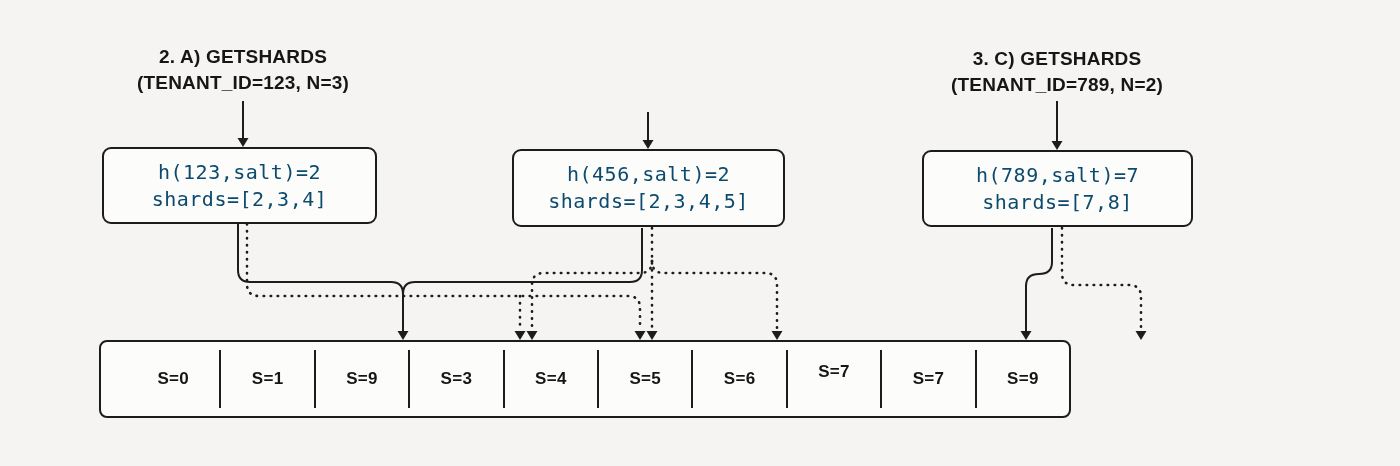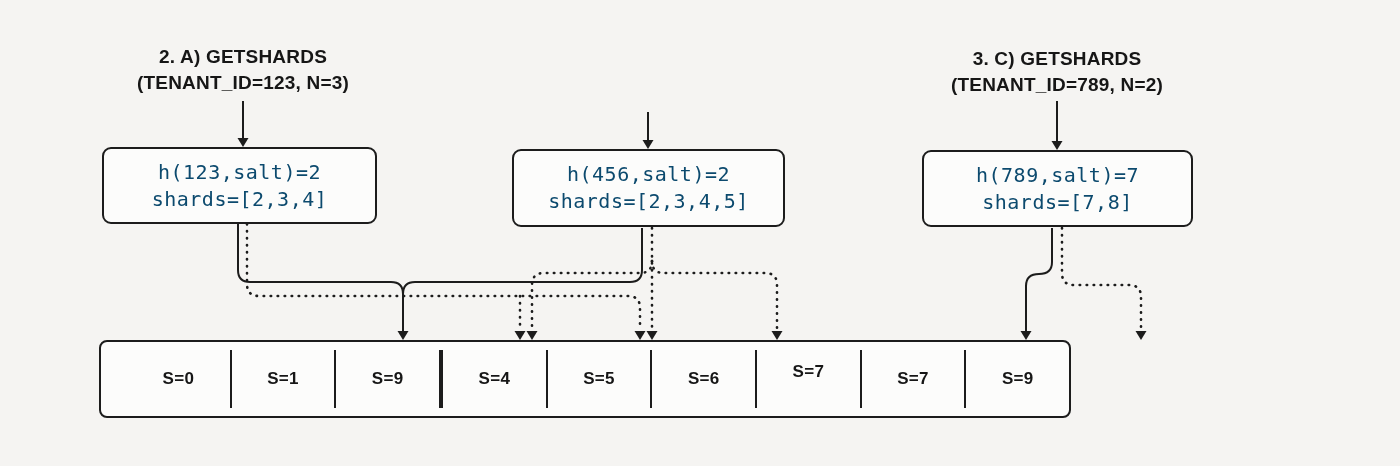--- a/index.html
+++ b/index.html
@@ -116,20 +116,23 @@
       </div>
     <span class="divider"></span>
     <div class="cell">
         <span class="cell-label">S=1</span>
       </div>
     <span class="divider"></span>
     <div class="cell">
         <span class="cell-label">S=9</span>
       </div>
     <span class="divider"></span>
+    <div class="cell">
+        <span class="cell-label">S=3</span>
+      </div>
     <span class="divider"></span>
     <div class="cell">
         <span class="cell-label">S=4</span>
       </div>
     <span class="divider"></span>
     <div class="cell">
         <span class="cell-label">S=5</span>
       </div>
     <span class="divider"></span>
     <div class="cell">

